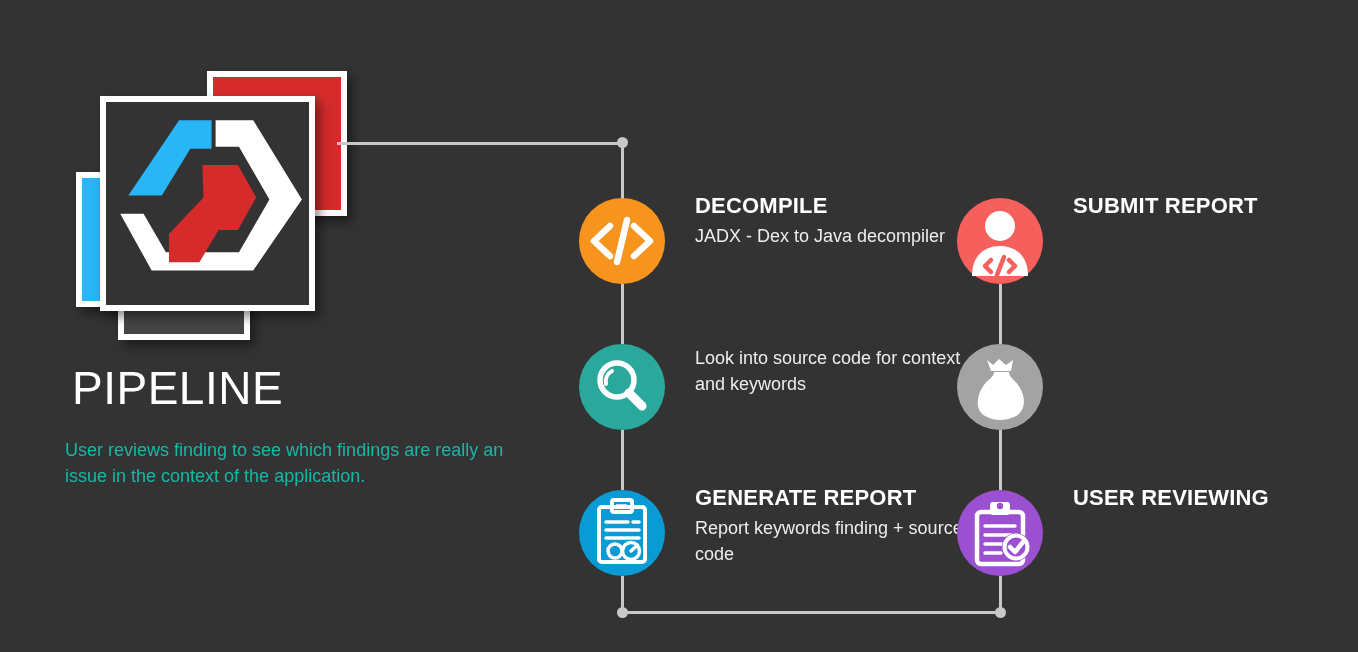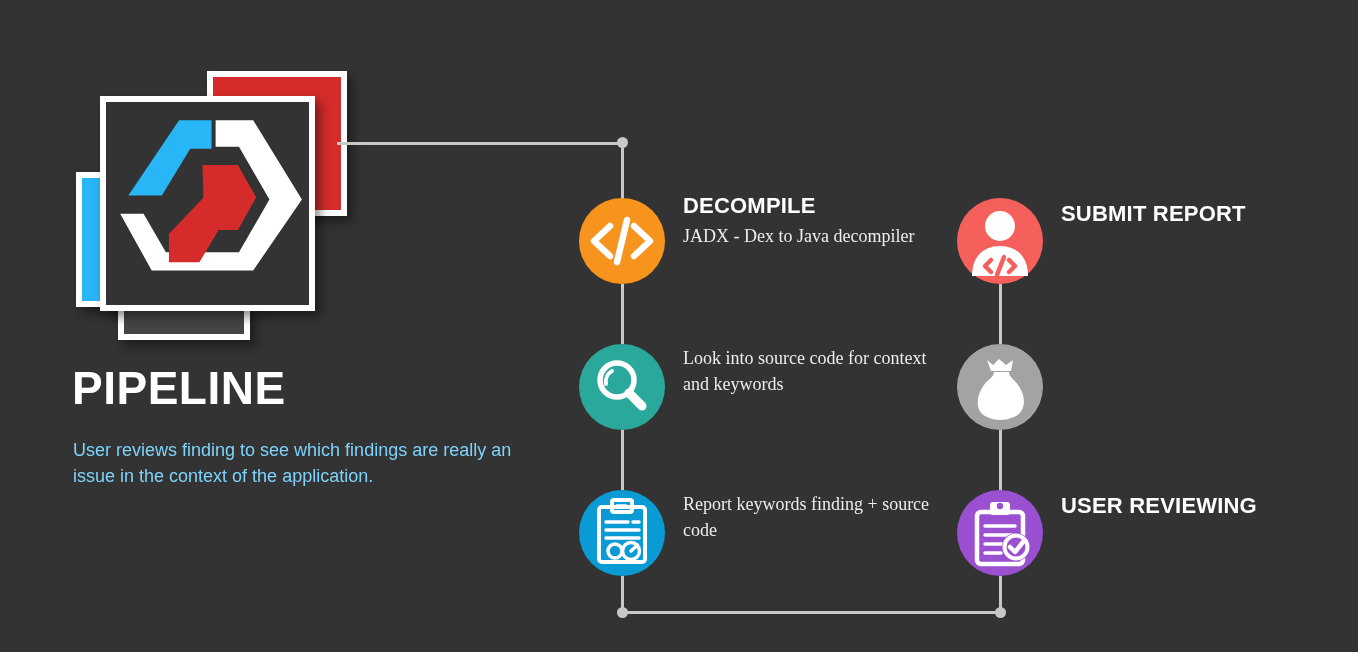--- a/index.html
+++ b/index.html
@@ -54,33 +54,33 @@
     background: #333333;
   }
   #card-main svg { display:block; width:100%; height:100%; }
 
   
   #pipeline-title {
     position: absolute;
     left: 72px;
     top: 365px;
     font-size: 46px;
-    font-weight: bold;
+    font-weight: normal;
     letter-spacing: 0.5px;
     color: #ffffff;
     line-height: 1;
     white-space: nowrap;
   }
   #pipeline-desc {
     position: absolute;
-    left: 73px;
+    left: 65px;
     top: 438px;
     width: 452px;
     font-size: 18px;
-    color: #7dd3fc;
+    color: #14b8a6;
     line-height: 1.42;
   }
 
   
   .conn {
     position: absolute;
     background: #c8c8c8;
   }
   .conn-h { height: 3px; }
   .conn-v { width: 3px; }
@@ -95,40 +95,39 @@
   .step { position: absolute; }
   .step-icon {
     position: absolute;
     width: 86px; height: 86px;
     border-radius: 50%;
     left: 0; top: 0;
   }
   .step-icon svg { display: block; width: 86px; height: 86px; }
   .step-text {
     position: absolute;
-    left: 104px;
+    left: 116px;
     top: -4px;
   }
   .step-title {
     font-size: 22px;
     font-weight: bold;
     color: #ffffff;
     line-height: 1.1;
     white-space: nowrap;
     letter-spacing: 0.2px;
   }
   .step-desc {
     margin-top: 5px;
     font-size: 18px;
     color: #ededed;
     line-height: 1.45;
-    font-family: Liberation Serif, serif;
   }
   .w-left  { width: 268px; }
-  .w-right { width: 268px; margin-top: 8px; }
+  .w-right { width: 268px; }
 </style>
 </head>
 <body>
 
 <div id="stage">
 
   <div id="logo-stack">
     <div class="card" id="card-blue"></div>
     <div class="card" id="card-red"></div>
     <div class="card" id="card-gray"></div>
@@ -203,20 +202,21 @@
           <line x1="54" y1="32" x2="60" y2="32"></line>
           <line x1="27" y1="40" x2="60" y2="40"></line>
           <line x1="27" y1="48" x2="60" y2="48"></line>
         </g>
         <circle cx="36" cy="61" r="7" fill="none" stroke="#ffffff" stroke-width="3.5"></circle>
         <circle cx="52" cy="61" r="8.5" fill="none" stroke="#ffffff" stroke-width="3.5"></circle>
         <line x1="52" y1="61" x2="58.5" y2="55" stroke="#ffffff" stroke-width="3.5" stroke-linecap="round"></line>
       </svg>
     </div>
     <div class="step-text w-left">
+      <div class="step-title">GENERATE REPORT</div>
       <div class="step-desc">Report keywords finding + source code</div>
     </div>
   </div>
 
   <div class="step" style="left:957px; top:198px;">
     <div class="step-icon" style="background:#f5605d;">
       <svg viewBox="0 0 86 86">
         <circle cx="43" cy="28" r="15" fill="#ffffff"></circle>
         <path d="M15 78 C15 58 27 48 43 48 C59 48 71 58 71 78 Z" fill="#ffffff"></path>
         <g fill="none" stroke="#f5605d" stroke-width="4.5" stroke-linecap="round" stroke-linejoin="round">

